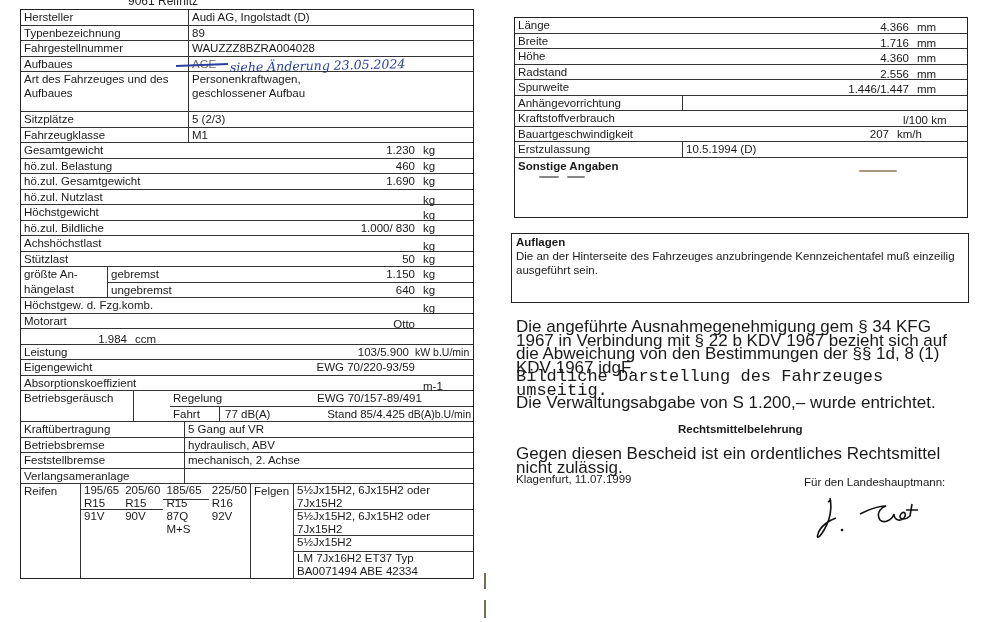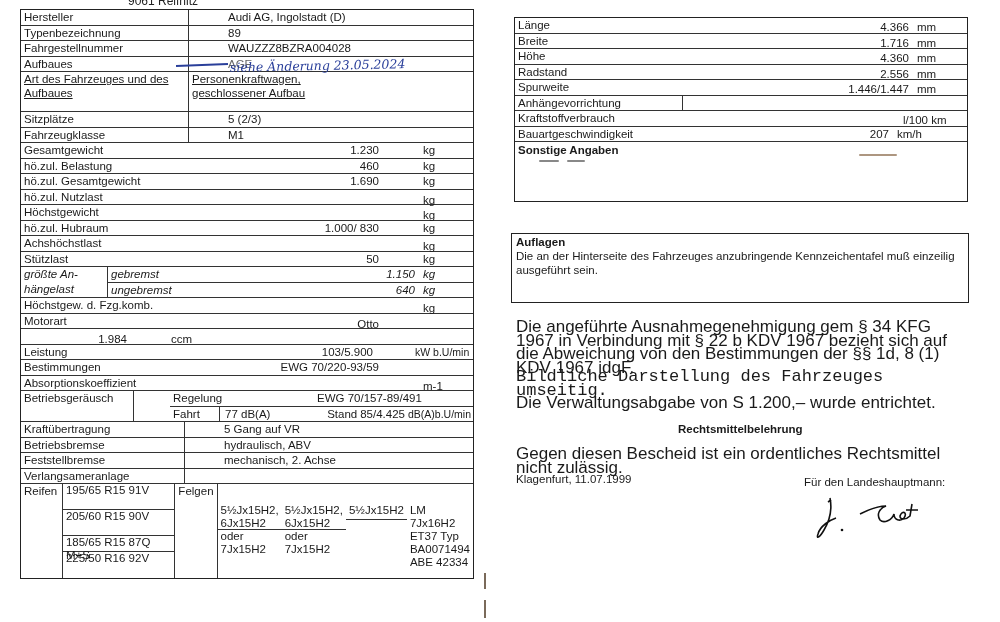--- a/index.html
+++ b/index.html
@@ -16,49 +16,49 @@
   .lbl { flex: none; }
   .split .lbl { width: 168px; border-right: 1px solid #333; }
   .split .val { flex: 1; padding-left: 3px; }
   .split2 .lbl { width: 164px; border-right: 1px solid #333; }
   .split2 .val { flex: 1; padding-left: 3px; }
   .num .lbl { flex: 1; }
   .num .amt { width: 110px; text-align: right; padding-right: 4px; }
   .num .unit { width: 54px; padding-left: 4px; }
   .num .unit.wide { width: 60px; font-size: 10.5px; padding-left: 2px; }
 
-  .h1 { height: 15.5px; gap: 36px; }
+  .h1 { height: 15.5px; }
   .h-art { height: 40px; }
-  .h-art .cell { white-space: normal; line-height: 13.5px; padding-top: 1px; text-decoration: underline; }
+  .h-art .cell { white-space: normal; line-height: 13.5px; padding-top: 1px; }
   .kg-low .unit { padding-top: 3px; }
 
-  .anh { display: flex; height: 31px; border-bottom: 1px solid #333; font-style: italic; }
+  .anh { display: flex; height: 31px; border-bottom: 1px solid #333; }
   .anh .a-lbl { width: 87px; border-right: 1px solid #333; line-height: 14.5px; padding: 0 3px; }
   .anh .a-sub { flex: 1; display: flex; flex-direction: column; }
   .anh .a-sub .row { flex: 1; }
   .anh .a-sub .row .lbl { padding-left: 3px; }
 
   .noise { display: flex; height: 31px; border-bottom: 1px solid #333; }
   .noise .n-lbl { width: 113px; border-right: 1px solid #333; padding: 0 3px; line-height: 14.5px; }
   .noise .n-sub { flex: 1; display: flex; flex-direction: column; margin-left: 36px; }
   .noise .n-row { flex: 1; display: flex; position: relative; }
   .noise .n-row:first-child { border-bottom: 1px solid #333; }
   .noise .n-k { width: 50px; padding-left: 3px; line-height: 14.5px; }
   .noise .n-row:first-child .n-k { width: 50px; }
   .noise .n-row:last-child .n-k { border-right: 1px solid #333; }
   .noise .n-v { flex: 1; line-height: 14.5px; padding-left: 5px; }
   .noise .n-std { line-height: 14.5px; padding-right: 3px; }
   .noise .n-unit { font-size: 10.5px; line-height: 14.5px; padding-right: 2px; }
   .noise .regval { position: absolute; left: 147px; top: 0; line-height: 14.5px; }
 
   .tyres { display: flex; height: 94px; }
   .tyres .t-lbl { width: 60px; border-right: 1px solid #333; padding: 0 3px; line-height: 14.5px; }
-  .tyres .t-col { width: 170px; display: flex; flex-direction: column; border-right: 1px solid #333; }
+  .tyres .t-col { width: 170px; display: flex; flex-direction: row; border-right: 1px solid #333; }
   .tyres .f-lbl { width: 43px; border-right: 1px solid #333; padding: 0 3px; line-height: 14.5px; }
-  .tyres .f-col { flex: 1; display: flex; flex-direction: row; margin-top: 20px; }
+  .tyres .f-col { flex: 1; display: flex; flex-direction: column; }
   .tyres .t-cell { border-bottom: 1px solid #333; padding: 0 3px; line-height: 13px; white-space: normal; }
   .tyres .t-cell:last-child { border-bottom: none; }
   .tc-a { height: 26px; } .tc-b { height: 26px; } .tc-c { height: 16px; } .tc-d { flex: 1; }
 
   
   .rt { position: absolute; left: 514px; top: 17px; width: 454px; border: 1.5px solid #222; }
   .rt .row { height: 15.5px; }
   .rt .num .amt { width: 120px; }
   .rt .num .unit { width: 54px; }
   .rt .split .lbl { width: 168px; }
@@ -142,21 +142,21 @@
     <div class="cell lbl">hö.zul. Nutzlast</div>
     <div class="cell amt"></div>
     <div class="cell unit">kg</div>
   </div>
   <div class="row num h1 kg-low">
     <div class="cell lbl">Höchstgewicht</div>
     <div class="cell amt"></div>
     <div class="cell unit">kg</div>
   </div>
   <div class="row num h1">
-    <div class="cell lbl">hö.zul. Hubraum</div>
+    <div class="cell lbl">hö.zul. Bildliche</div>
     <div class="cell amt">1.000/ 830</div>
     <div class="cell unit">kg</div>
   </div>
   <div class="row num h1 kg-low">
     <div class="cell lbl">Achshöchstlast</div>
     <div class="cell amt"></div>
     <div class="cell unit">kg</div>
   </div>
   <div class="row num h1">
     <div class="cell lbl">Stützlast</div>
@@ -196,21 +196,21 @@
   <div class="row num h1 kg-low">
     <div class="cell amt" style="padding-top:3px">1.984</div>
     <div class="cell unit">ccm</div>
   </div>
   <div class="row num h1">
     <div class="cell lbl">Leistung</div>
     <div class="cell amt">103/5.900</div>
     <div class="cell unit wide">kW b.U/min</div>
   </div>
   <div class="row num h1">
-    <div class="cell lbl">Bestimmungen</div>
+    <div class="cell lbl">Eigengewicht</div>
     <div class="cell amt" style="width:160px">EWG 70/220-93/59</div>
     <div class="cell unit"></div>
   </div>
   <div class="row num h1 kg-low">
     <div class="cell lbl">Absorptionskoeffizient</div>
     <div class="cell amt"></div>
     <div class="cell unit">m-1</div>
   </div>
 
   <div class="noise">
@@ -301,20 +301,24 @@
   <div class="row num">
     <div class="cell lbl">Kraftstoffverbrauch</div>
     <div class="cell amt" style="width:80px"></div>
     <div class="cell unit" style="width:68px;padding-top:2px">l/100 km</div>
   </div>
   <div class="row num">
     <div class="cell lbl">Bauartgeschwindigkeit</div>
     <div class="cell amt" style="width:100px">207</div>
     <div class="cell unit" style="width:74px">km/h</div>
   </div>
+  <div class="row split">
+    <div class="cell lbl">Erstzulassung</div>
+    <div class="cell val">10.5.1994 (D)</div>
+  </div>
   <div class="row sonst">
     <div class="cell">Sonstige Angaben</div>
     <div class="smudge" style="left:24px;top:18px;width:20px;"></div>
     <div class="smudge" style="left:52px;top:18px;width:18px;"></div>
     <div class="smudge" style="left:344px;top:12px;width:38px;background:#8a6a4a;"></div>
   </div>
 </div>
 
 <div class="aufl">
   <div class="t">Auflagen</div>

